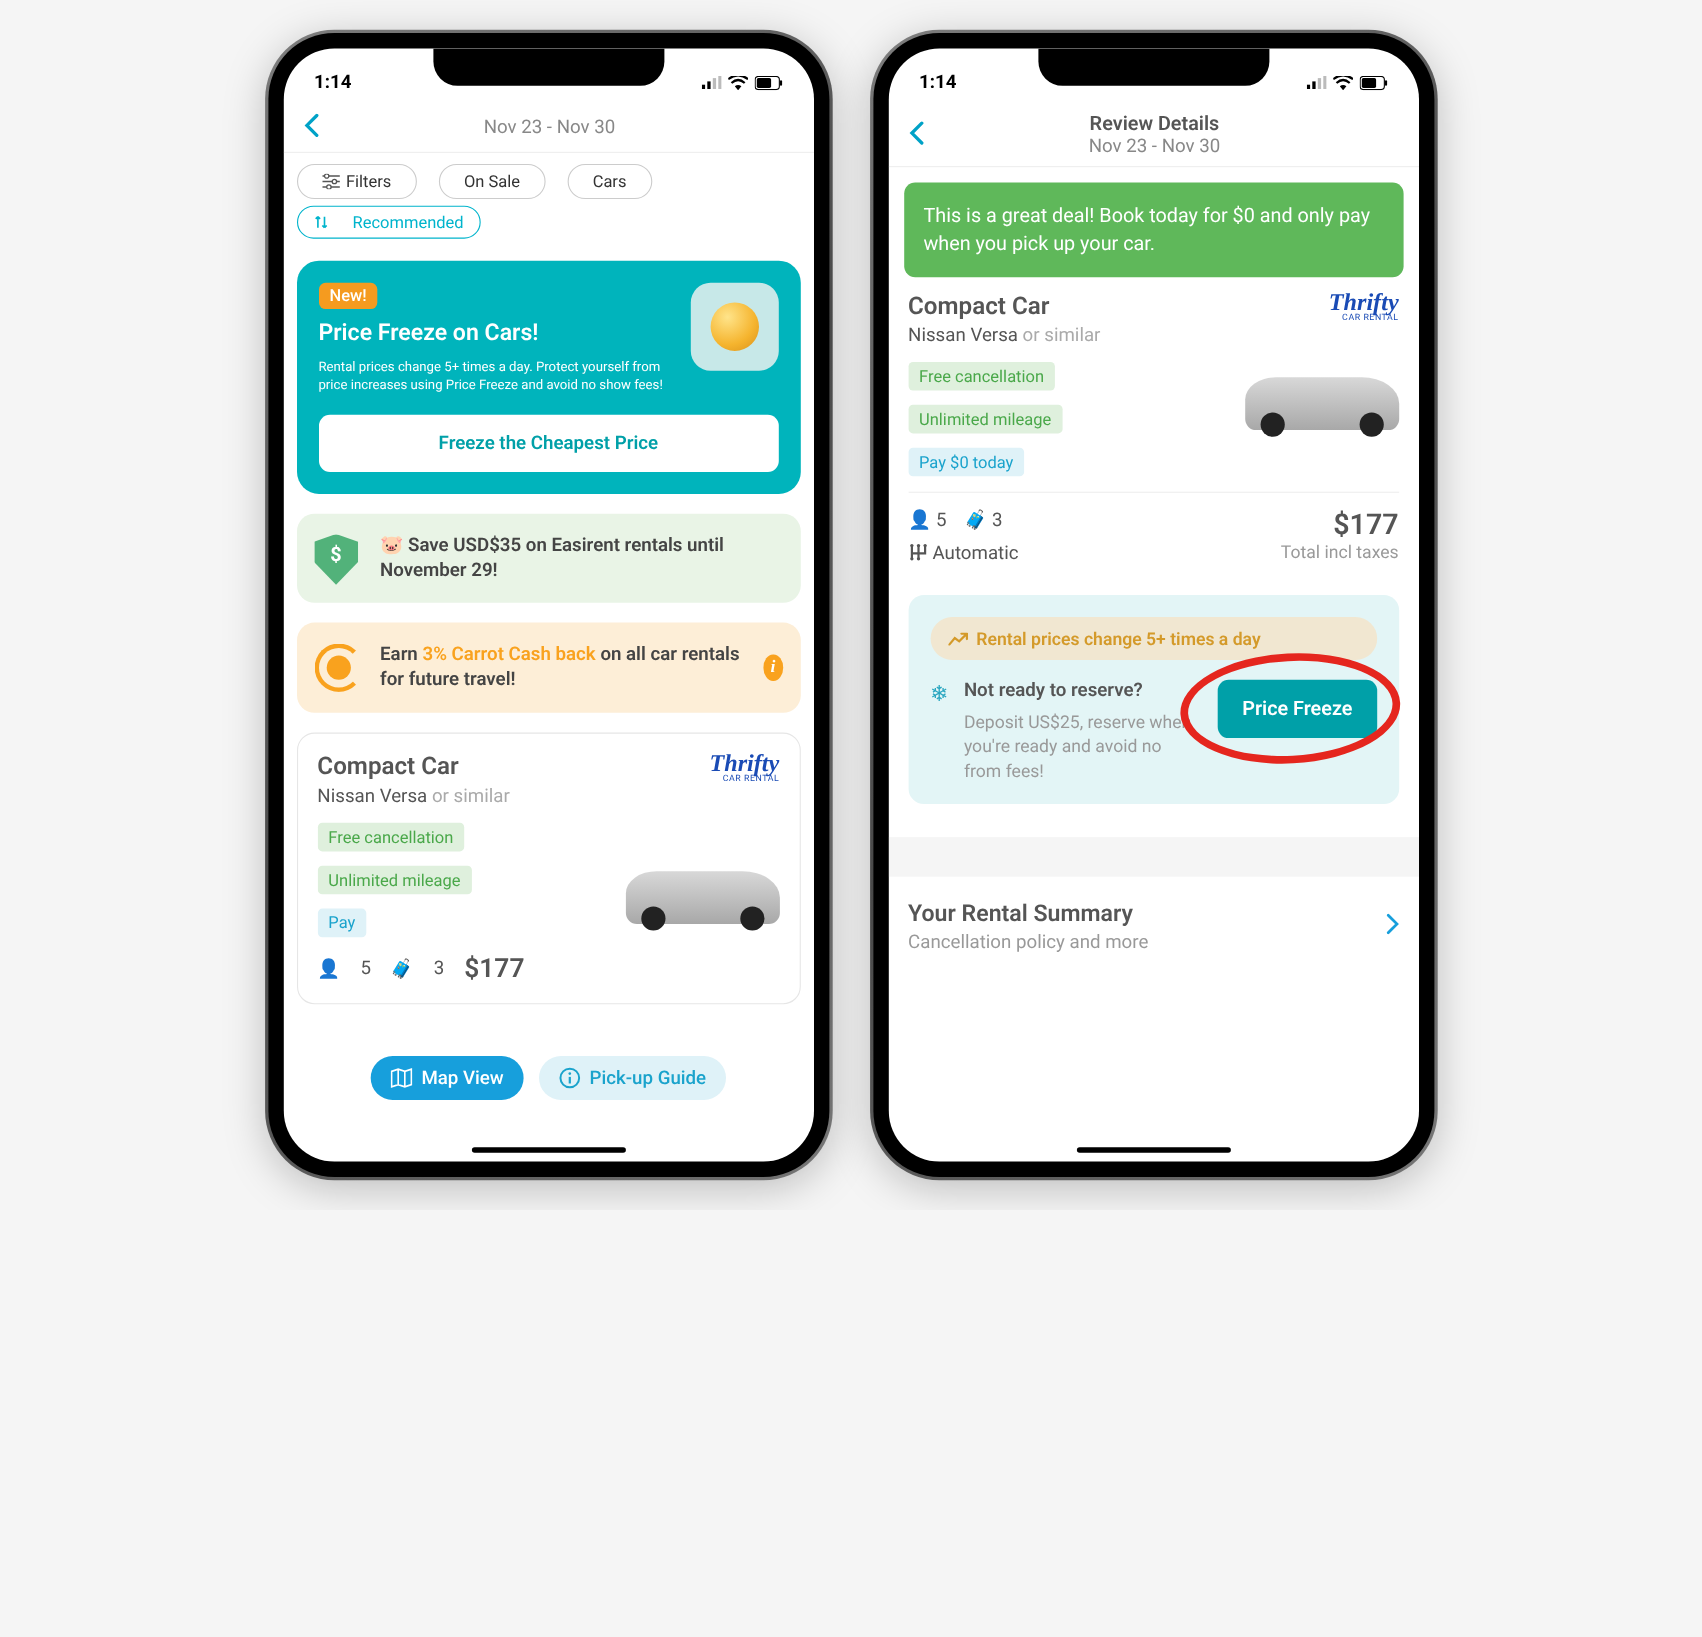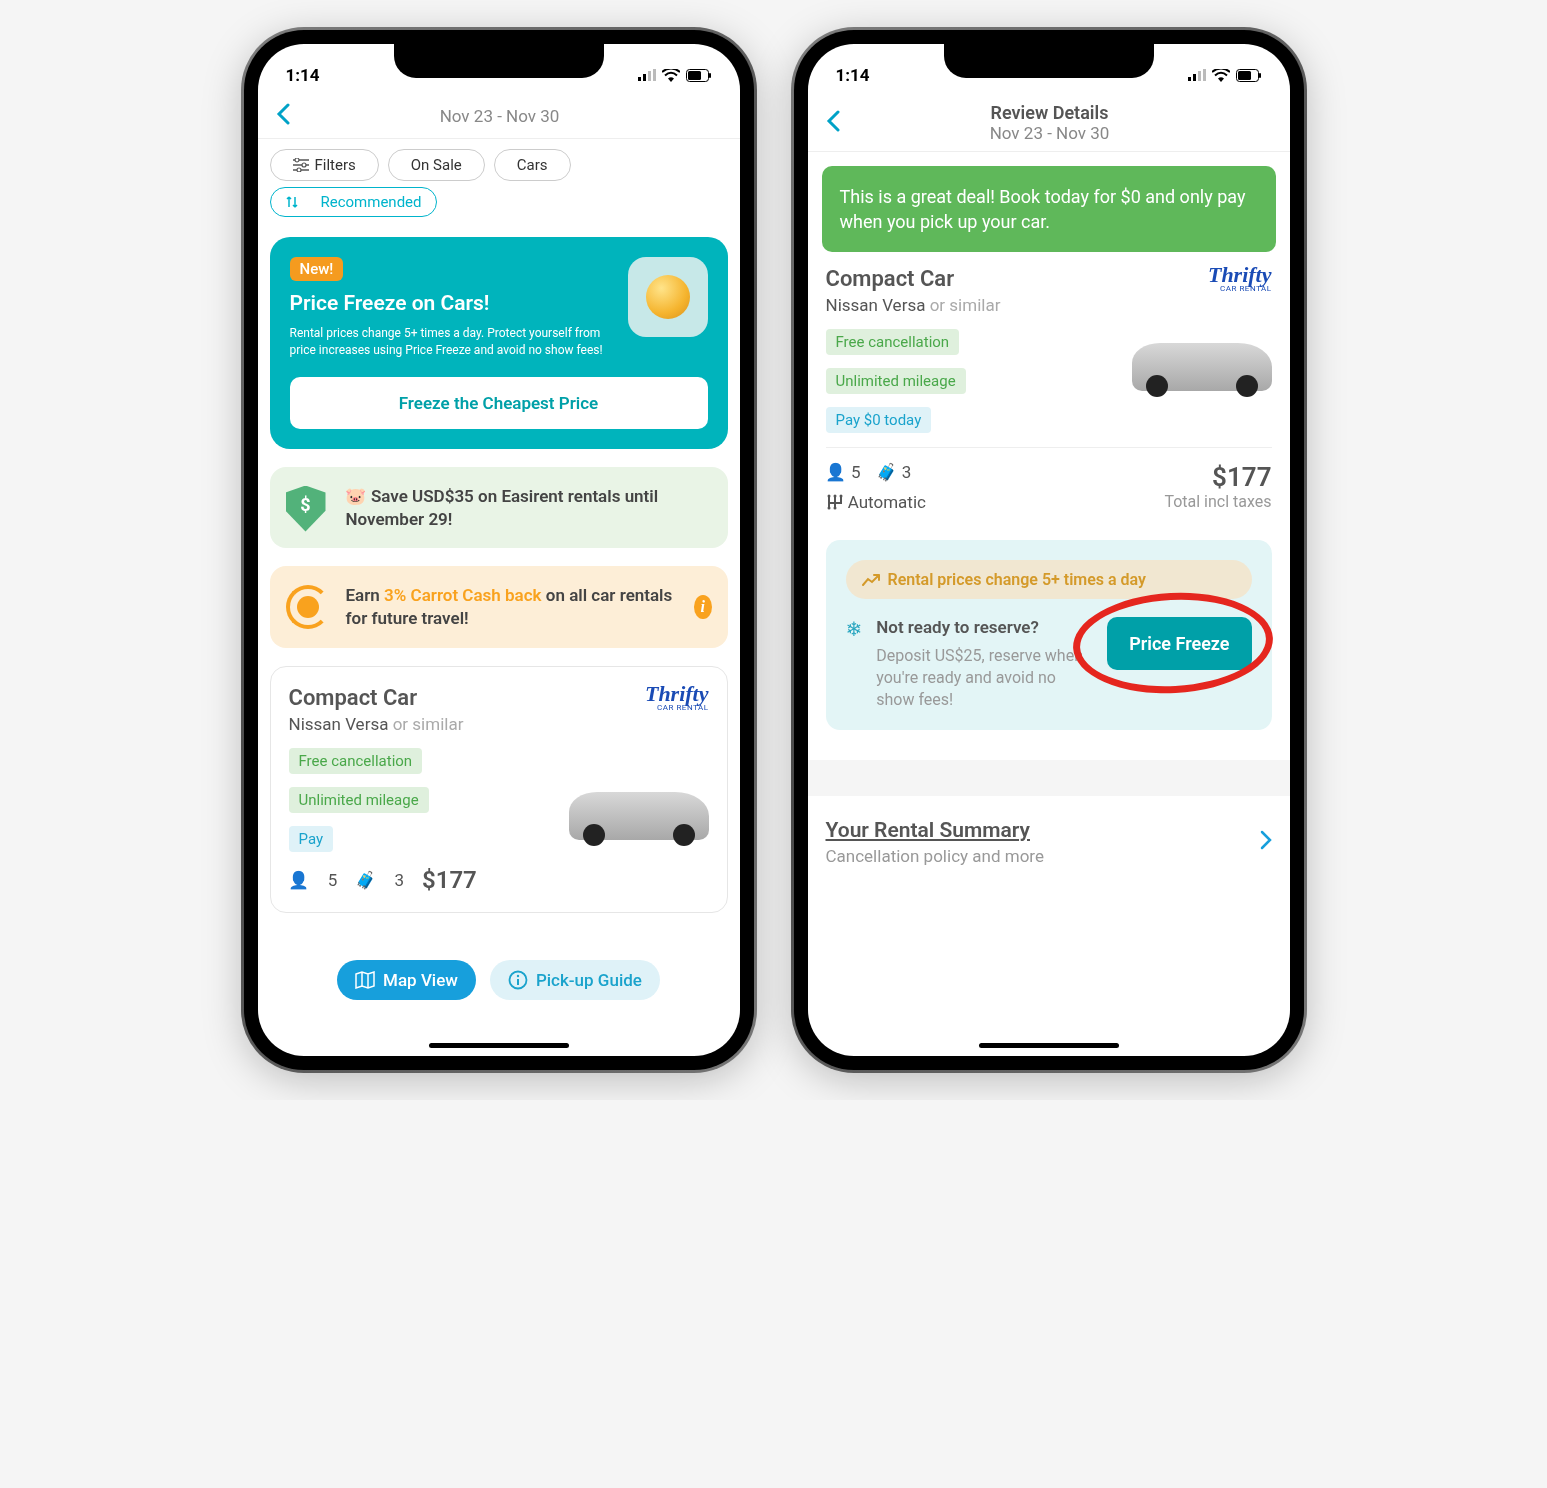--- a/index.html
+++ b/index.html
@@ -65,21 +65,21 @@
     padding: 10px 12px 8px 12px;
     position: relative;
     border-bottom: 1px solid #eee;
   }
   .back-btn { color: #00a2c7; font-size: 28px; font-weight: 400; padding: 0 6px; line-height: 1; }
   .nav-titles { flex: 1; text-align: center; }
   .nav-title { font-size: 18px; font-weight: 600; color: #555; }
   .nav-sub { font-size: 17px; color: #888; }
   .filter-row {
     display: flex;
-    gap: 9px;
+    gap: 20px;
     padding: 10px 12px 6px 12px;
     overflow: hidden;
   }
   .pill {
     border: 1px solid #ccc;
     border-radius: 20px;
     padding: 6px 22px;
     font-size: 15px;
     color: #333;
     background: #fff;
@@ -267,21 +267,21 @@
     border-radius: 50%;
     width: 200px;
     height: 100px;
     top: -24px;
     left: -34px;
     pointer-events: none;
     transform: rotate(-3deg);
   }
   .summary-gap { height: 36px; background:#f5f5f5; margin:30px -18px 0 -18px; }
   .summary-row { display:flex; justify-content:space-between; align-items:center; padding: 22px 0 8px 0; }
-  .summary-title { font-size: 21px; font-weight: 600; color:#555;text-decoration:underline; }
+  .summary-title { font-size: 21px; font-weight: 600; color:#555; }
   .summary-sub { color:#999; font-size:17px; margin-top:4px; }
   .chev-r { color:#179fdc; font-size:22px; }
   .detail-car-area { position:relative; margin-top:14px; min-height:90px; }
 </style>
 </head>
 <body>
 
 <div class="phone">
   <div class="screen">
     <div class="notch"></div>
@@ -511,21 +511,21 @@
         <div class="freeze-pill">
           <svg width="18" height="12" viewBox="0 0 18 12">
               <path d="M1 11l5-6 4 3 7-7M17 1h-5M17 1v5" stroke="#d49a2a" stroke-width="2" fill="none" stroke-linecap="round"></path>
             </svg>
           <span>Rental prices change 5+ times a day</span>
         </div>
         <div class="freeze-row">
           <div class="snow">❄</div>
           <div class="freeze-text">
             <div class="freeze-q">Not ready to reserve?</div>
-            <div class="freeze-d">Deposit US$25, reserve when you're ready and avoid no show fees!</div>
+            <div class="freeze-d">Deposit US$25, reserve when you're ready and avoid no from fees!</div>
           </div>
           <div class="pfbtn-wrap">
             <div class="pf-btn">Price Freeze</div>
             <div class="red-circle"></div>
           </div>
         </div>
       </div>
 
       <div class="summary-gap"></div>
 

